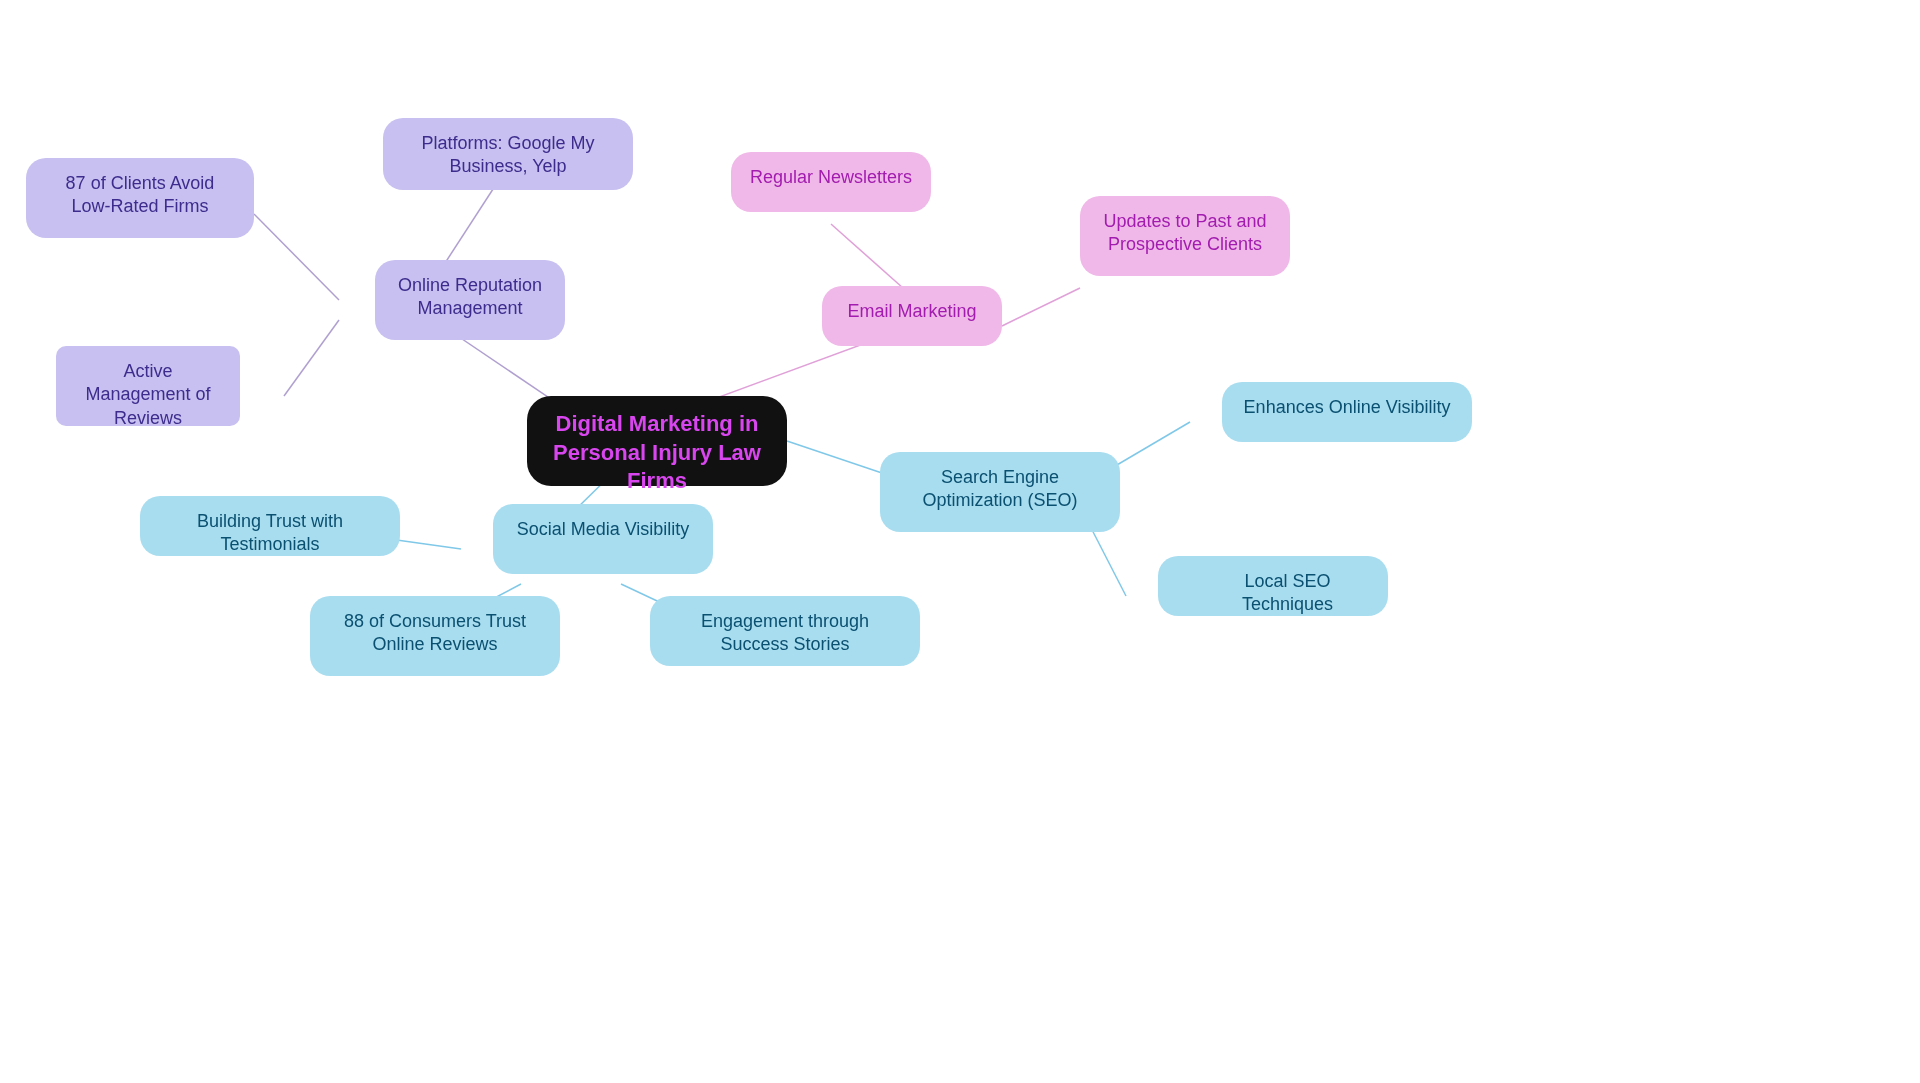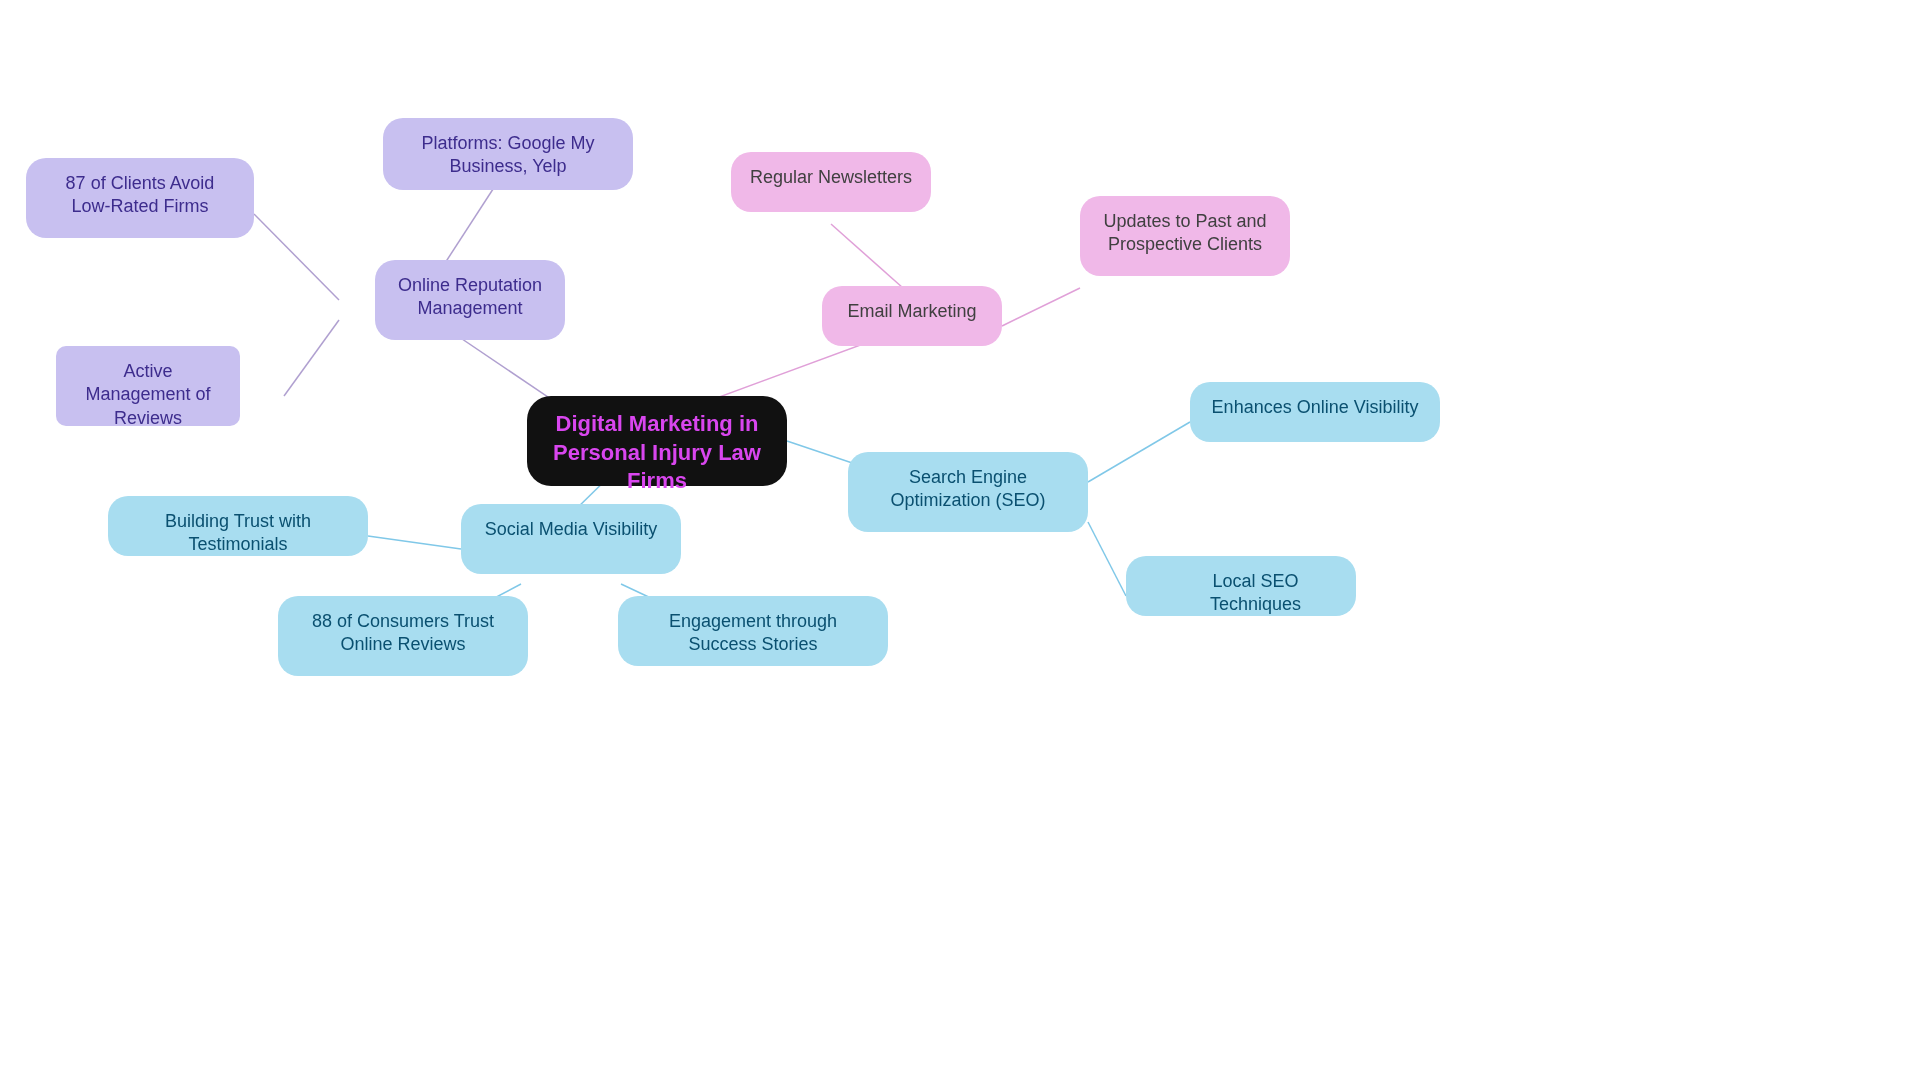--- a/index.html
+++ b/index.html
@@ -45,30 +45,31 @@
 
     .node-purple {
       background: #c8c0f0;
       color: #3d2c8d;
       font-size: 18px;
       font-weight: 500;
     }
 
     .node-pink {
       background: #f0b8e8;
-      color: #404040;
+      color: #a21caf;
       font-size: 18px;
       font-weight: 500;
     }
 
     .node-blue {
       background: #a8ddf0;
       color: #0a5070;
       font-size: 18px;
       font-weight: 500;
+      margin-left: 32px;
     }
   </style>
 </head>
 <body>
 
 <svg id="connector-lines" xmlns="http://www.w3.org/2000/svg">
 
   <line x1="582" y1="420" x2="434" y2="320" stroke="#b0a0d0" stroke-width="1.5"></line>
 
   <line x1="434" y1="280" x2="508" y2="166" stroke="#b0a0d0" stroke-width="1.5"></line>

